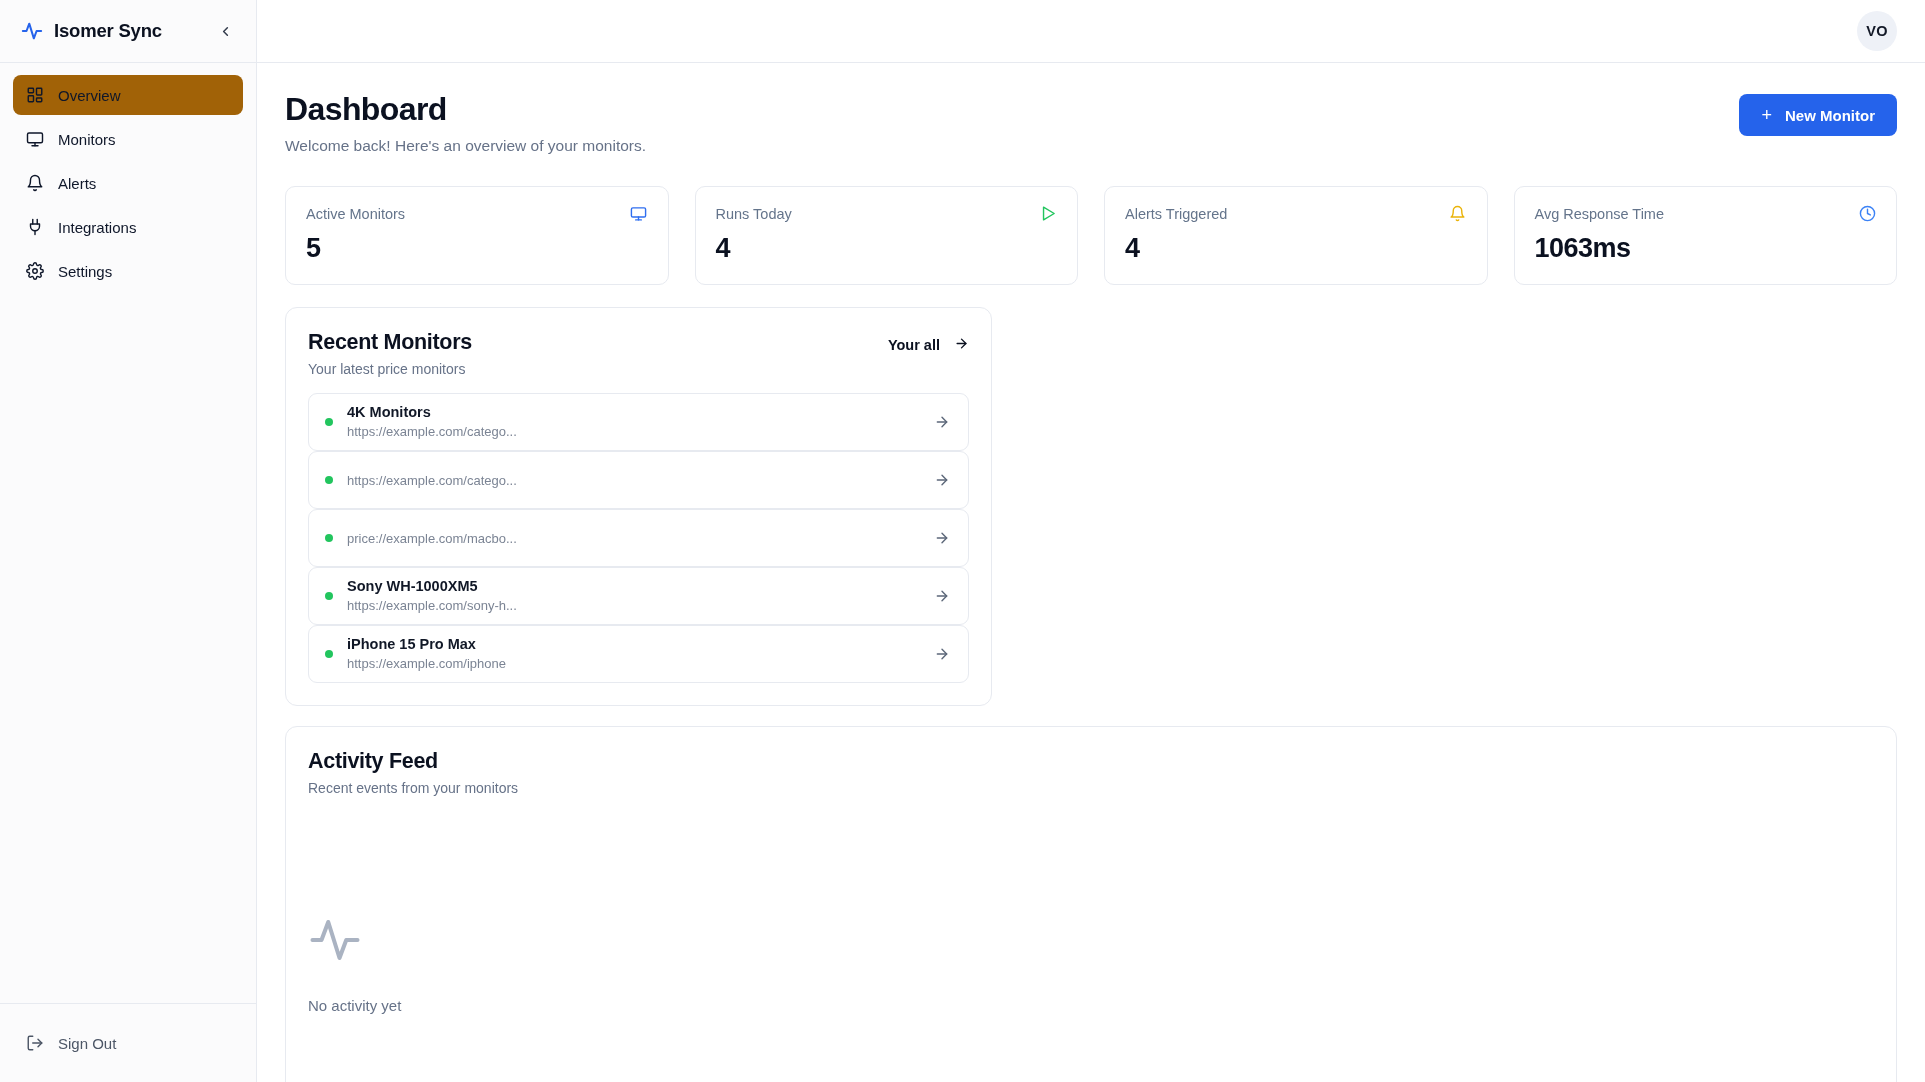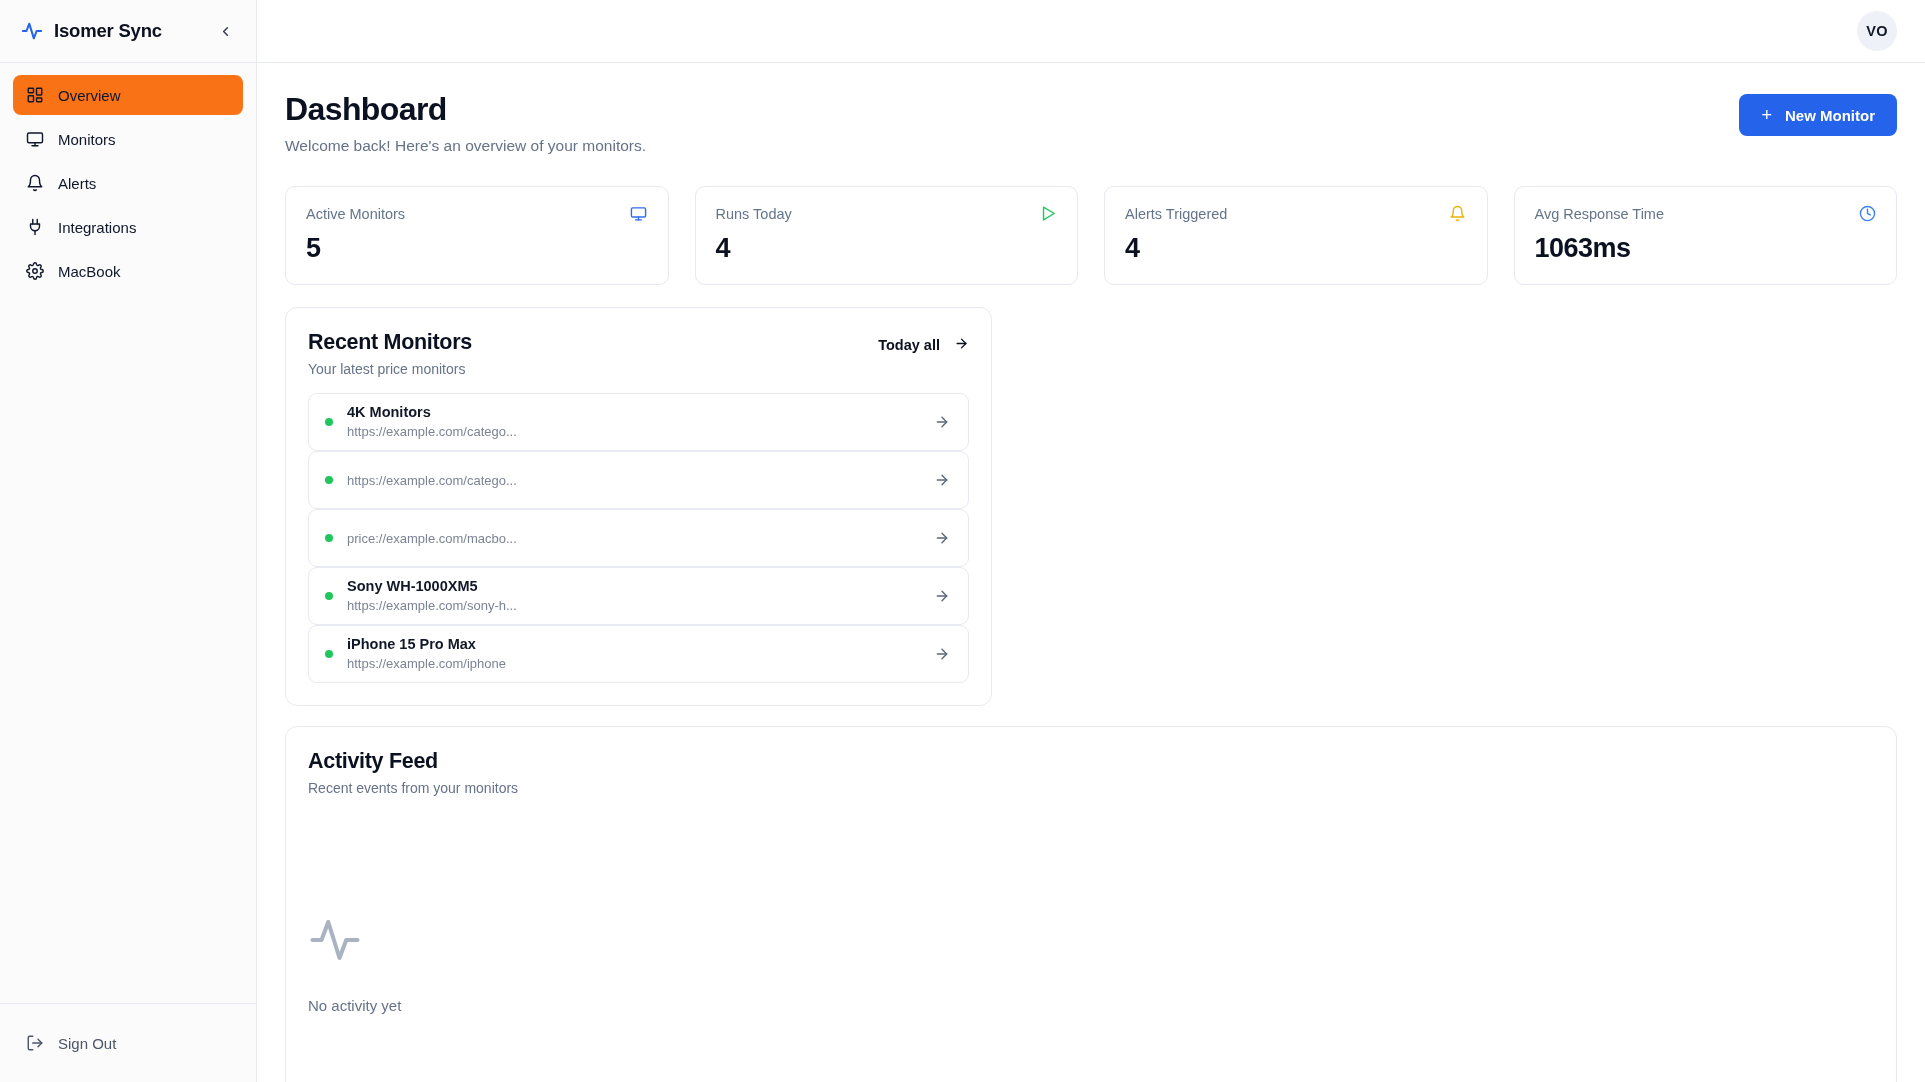--- a/index.html
+++ b/index.html
@@ -37,21 +37,21 @@
   }
 
   .nav { padding: 12px 13px 0 13px; flex: 1; }
   .nav-item {
     display: flex; align-items: center; gap: 14px;
     height: 40px; padding: 0 12px;
     border-radius: 8px; cursor: pointer;
     color: #0f172a; font-size: 15px;
     margin-bottom: 4px;
   }
-  .nav-item.active { background: #f97316; }
+  .nav-item.active { background: #a16207; }
   .nav-icon { width: 19px; height: 19px; display:flex; align-items:center; justify-content:center; flex-shrink:0; color:#0f172a; }
   .nav-label { line-height: 1; }
 
   .sidebar-footer {
     border-top: 1px solid #e7eaf0;
     padding: 14px 13px;
     height: 79px; display:flex; align-items:center;
   }
   .signout {
     display:flex; align-items:center; gap:14px;
@@ -204,21 +204,21 @@
         </span>
         <span class="nav-label">Integrations</span>
       </div>
       <div class="nav-item">
         <span class="nav-icon">
           <svg width="18" height="18" viewBox="0 0 24 24" fill="none" stroke="currentColor" stroke-width="1.9" stroke-linecap="round" stroke-linejoin="round">
               <circle cx="12" cy="12" r="3"></circle>
               <path d="M19.4 15a1.65 1.65 0 0 0 .33 1.82l.06.06a2 2 0 1 1-2.83 2.83l-.06-.06a1.65 1.65 0 0 0-1.82-.33 1.65 1.65 0 0 0-1 1.51V21a2 2 0 1 1-4 0v-.09A1.65 1.65 0 0 0 9 19.4a1.65 1.65 0 0 0-1.82.33l-.06.06a2 2 0 1 1-2.83-2.83l.06-.06a1.65 1.65 0 0 0 .33-1.82 1.65 1.65 0 0 0-1.51-1H3a2 2 0 1 1 0-4h.09A1.65 1.65 0 0 0 4.6 9a1.65 1.65 0 0 0-.33-1.82l-.06-.06a2 2 0 1 1 2.83-2.83l.06.06A1.65 1.65 0 0 0 9 4.6a1.65 1.65 0 0 0 1-1.51V3a2 2 0 1 1 4 0v.09a1.65 1.65 0 0 0 1 1.51 1.65 1.65 0 0 0 1.82-.33l.06-.06a2 2 0 1 1 2.83 2.83l-.06.06a1.65 1.65 0 0 0-.33 1.82V9a1.65 1.65 0 0 0 1.51 1H21a2 2 0 1 1 0 4h-.09a1.65 1.65 0 0 0-1.51 1z"></path>
             </svg>
         </span>
-        <span class="nav-label">MacBook</span>
+        <span class="nav-label">Settings</span>
       </div>
     </nav>
 
     <div class="sidebar-footer">
       <div class="signout">
         <span class="nav-icon" style="color:#4c5666">
           <svg width="18" height="18" viewBox="0 0 24 24" fill="none" stroke="currentColor" stroke-width="1.9" stroke-linecap="round" stroke-linejoin="round">
               <path d="M9 21H5a2 2 0 0 1-2-2V5a2 2 0 0 1 2-2h4"></path>
               <polyline points="16 17 21 12 16 7"></polyline>
               <line x1="21" y1="12" x2="9" y2="12"></line>
@@ -306,21 +306,21 @@
 
       <div class="panels">
 
         <section class="panel panel-left">
           <div class="panel-head">
             <div>
               <div class="panel-title">Recent Monitors</div>
               <div class="panel-sub">Your latest price monitors</div>
             </div>
             <button class="view-all">
-              <span>Today all</span>
+              <span>Your all</span>
               <span>
                 <svg width="15" height="15" viewBox="0 0 24 24" fill="none" stroke="currentColor" stroke-width="2.2" stroke-linecap="round" stroke-linejoin="round">
                     <line x1="5" y1="12" x2="19" y2="12"></line>
                     <polyline points="12 5 19 12 12 19"></polyline>
                   </svg>
               </span>
             </button>
           </div>
 
           <div class="monitor-list">

